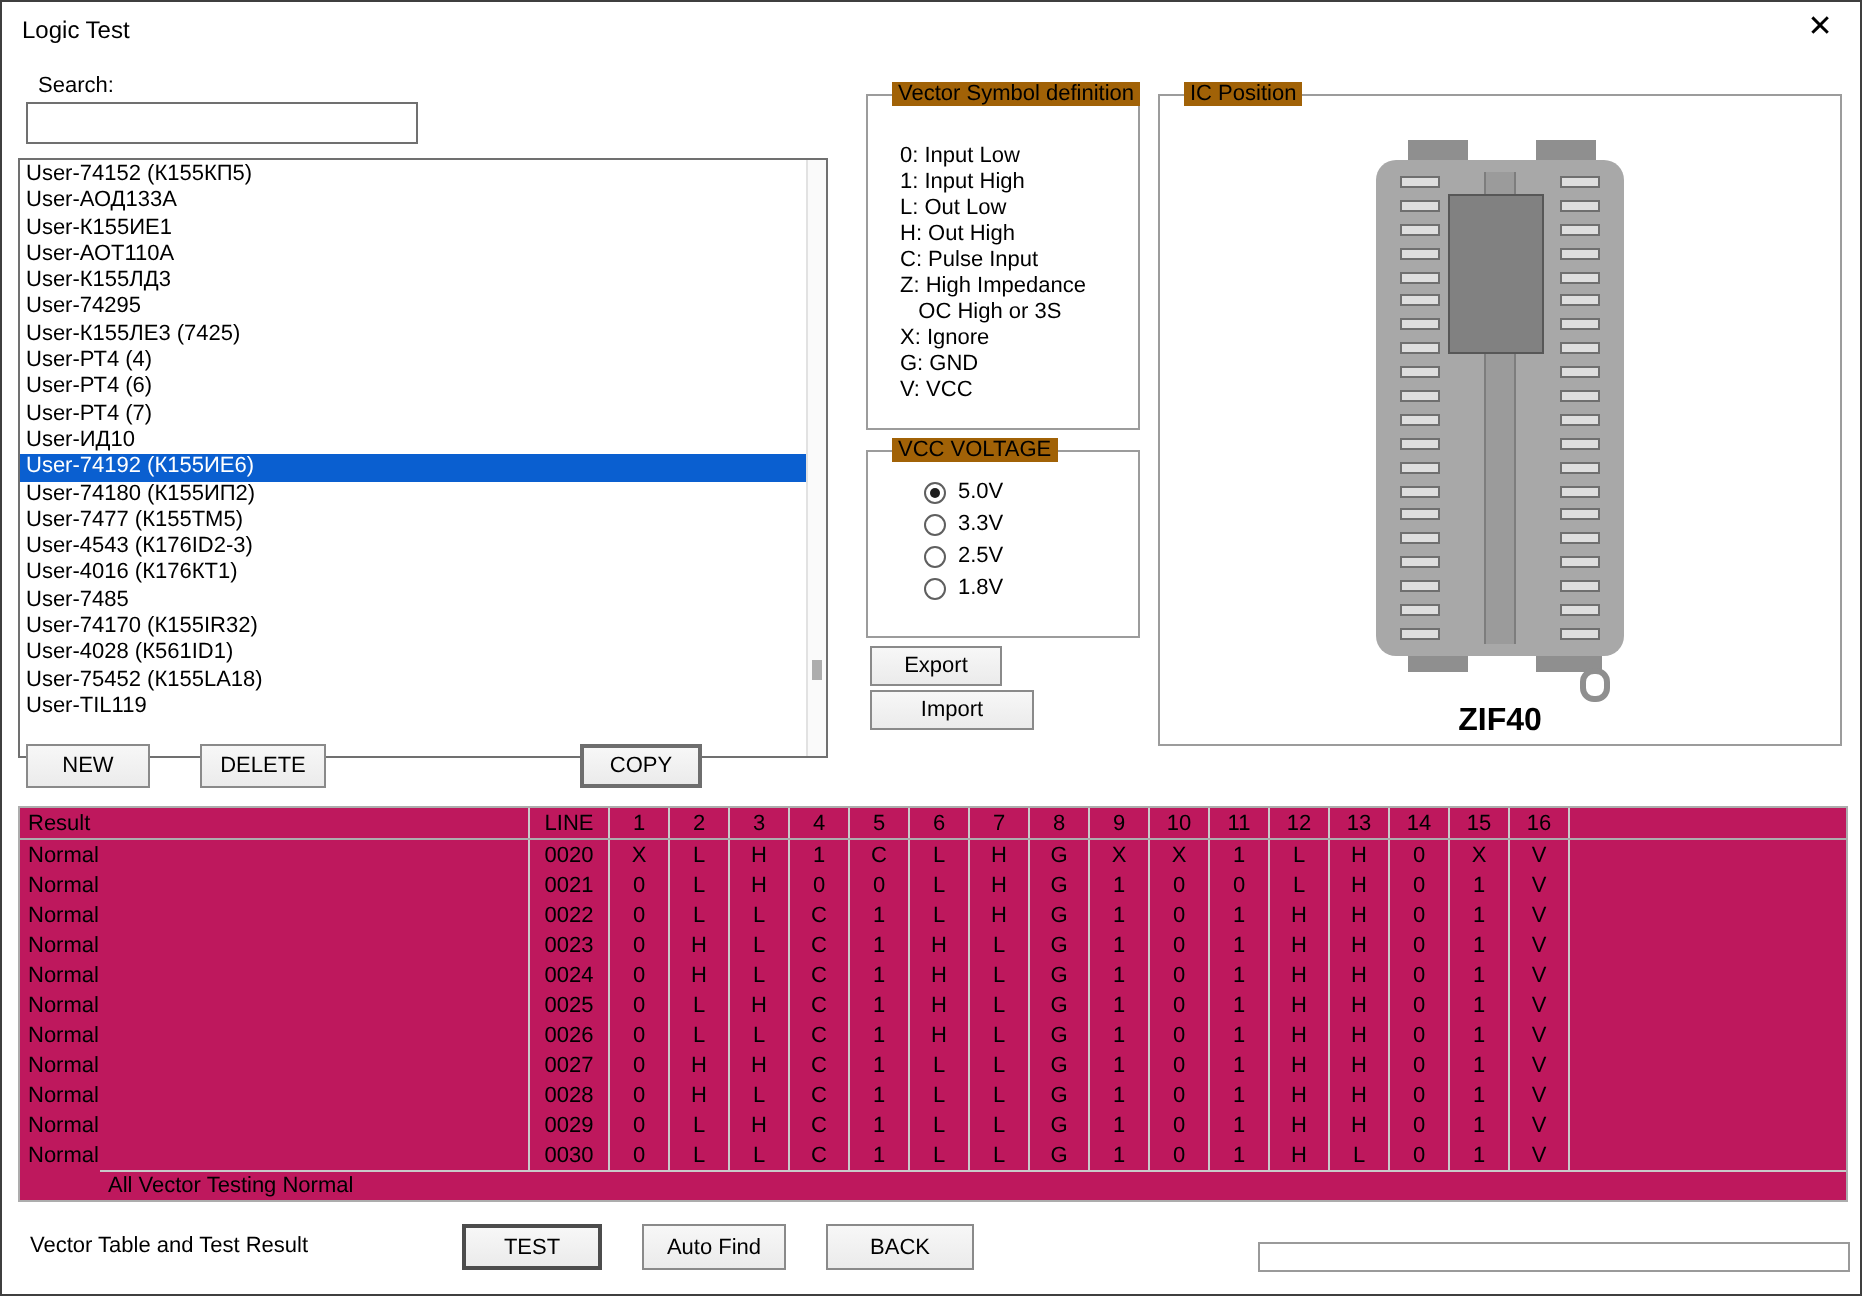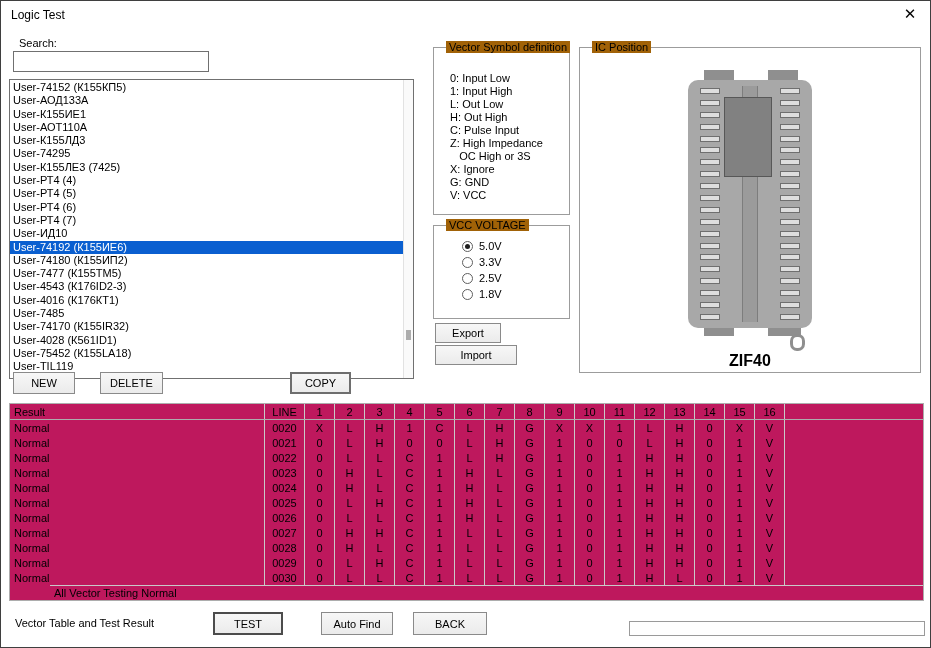--- a/index.html
+++ b/index.html
@@ -26,21 +26,21 @@
 
   
   .btn{position:absolute;display:flex;align-items:center;justify-content:center;background:linear-gradient(#f7f7f7,#ebebeb);border:1px solid #8a8a8a;font-size:11px;cursor:default;}
   .btn-default{border:2px solid #4c4c4c;}
   #btn-new{left:12px;top:371px;width:62px;height:22px;}
   #btn-delete{left:99px;top:371px;width:63px;height:22px;}
   #btn-edit{left:204px;top:371px;width:57px;height:22px;border:2px solid #6e6e6e;margin-top:34px;}
   #btn-copy{left:289px;top:371px;width:61px;height:22px;border:2px solid #6e6e6e;}
   #btn-export{left:434px;top:322px;width:66px;height:20px;}
   #btn-import{left:434px;top:344px;width:82px;height:20px;}
-  #btn-test{left:212px;top:611px;width:70px;height:23px;}
+  #btn-test{left:230px;top:611px;width:70px;height:23px;}
   #btn-autofind{left:320px;top:611px;width:72px;height:23px;}
   #btn-back{left:412px;top:611px;width:74px;height:23px;}
 
   
   .group{position:absolute;border:1px solid #9c9c9c;background:#fff;}
   .legend{position:absolute;top:-7px;left:0;background:#a16207;padding:0 3px;font-size:11px;white-space:nowrap;margin-left:12px;}
   #grp-vector{left:432px;top:46px;width:137px;height:168px;}
   #grp-vcc{left:432px;top:224px;width:137px;height:94px;}
   #grp-ic{left:578px;top:46px;width:342px;height:326px;}
 
@@ -95,21 +95,20 @@
   <div class="listwrap">
     <div class="list">
         <div class="list-item">User-74152 (К155КП5)</div>
         <div class="list-item">User-АОД133А</div>
         <div class="list-item">User-К155ИЕ1</div>
         <div class="list-item">User-АОТ110А</div>
         <div class="list-item">User-К155ЛД3</div>
         <div class="list-item">User-74295</div>
         <div class="list-item">User-К155ЛЕ3 (7425)</div>
         <div class="list-item">User-РТ4 (4)</div>
-        <div class="list-item">User-РТ4 (5)</div>
         <div class="list-item">User-РТ4 (6)</div>
         <div class="list-item">User-РТ4 (7)</div>
         <div class="list-item">User-ИД10</div>
         <div class="list-item selected">User-74192 (К155ИЕ6)</div>
         <div class="list-item">User-74180 (К155ИП2)</div>
         <div class="list-item">User-7477 (К155ТМ5)</div>
         <div class="list-item">User-4543 (К176ID2-3)</div>
         <div class="list-item">User-4016 (К176КТ1)</div>
         <div class="list-item">User-7485</div>
         <div class="list-item">User-74170 (К155IR32)</div>

